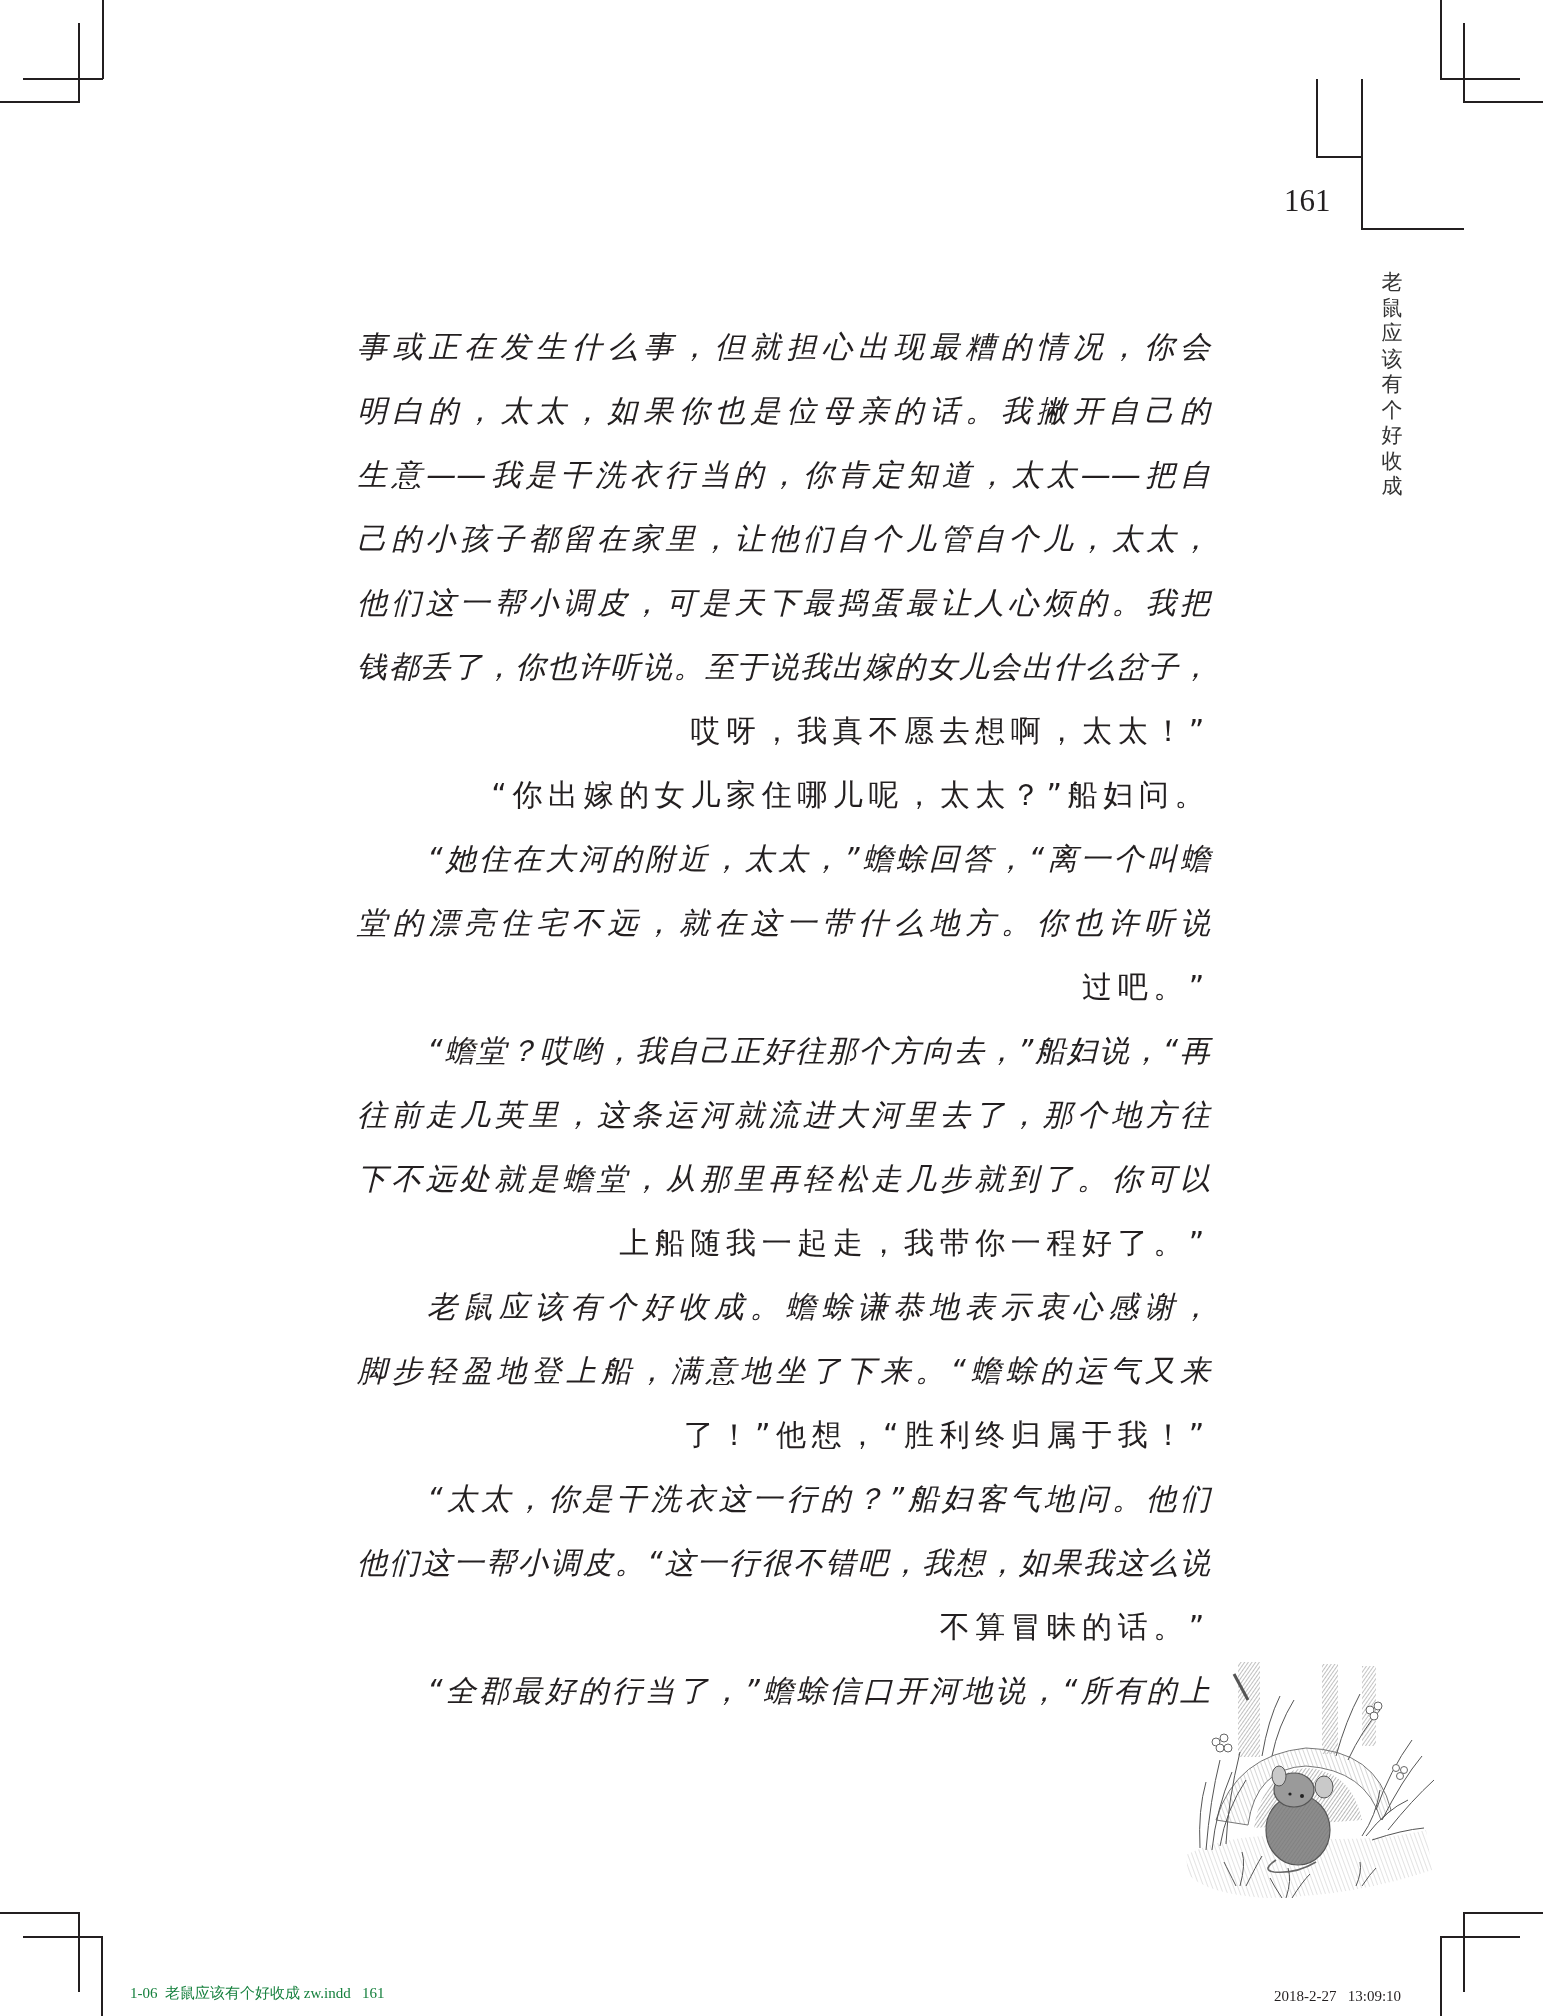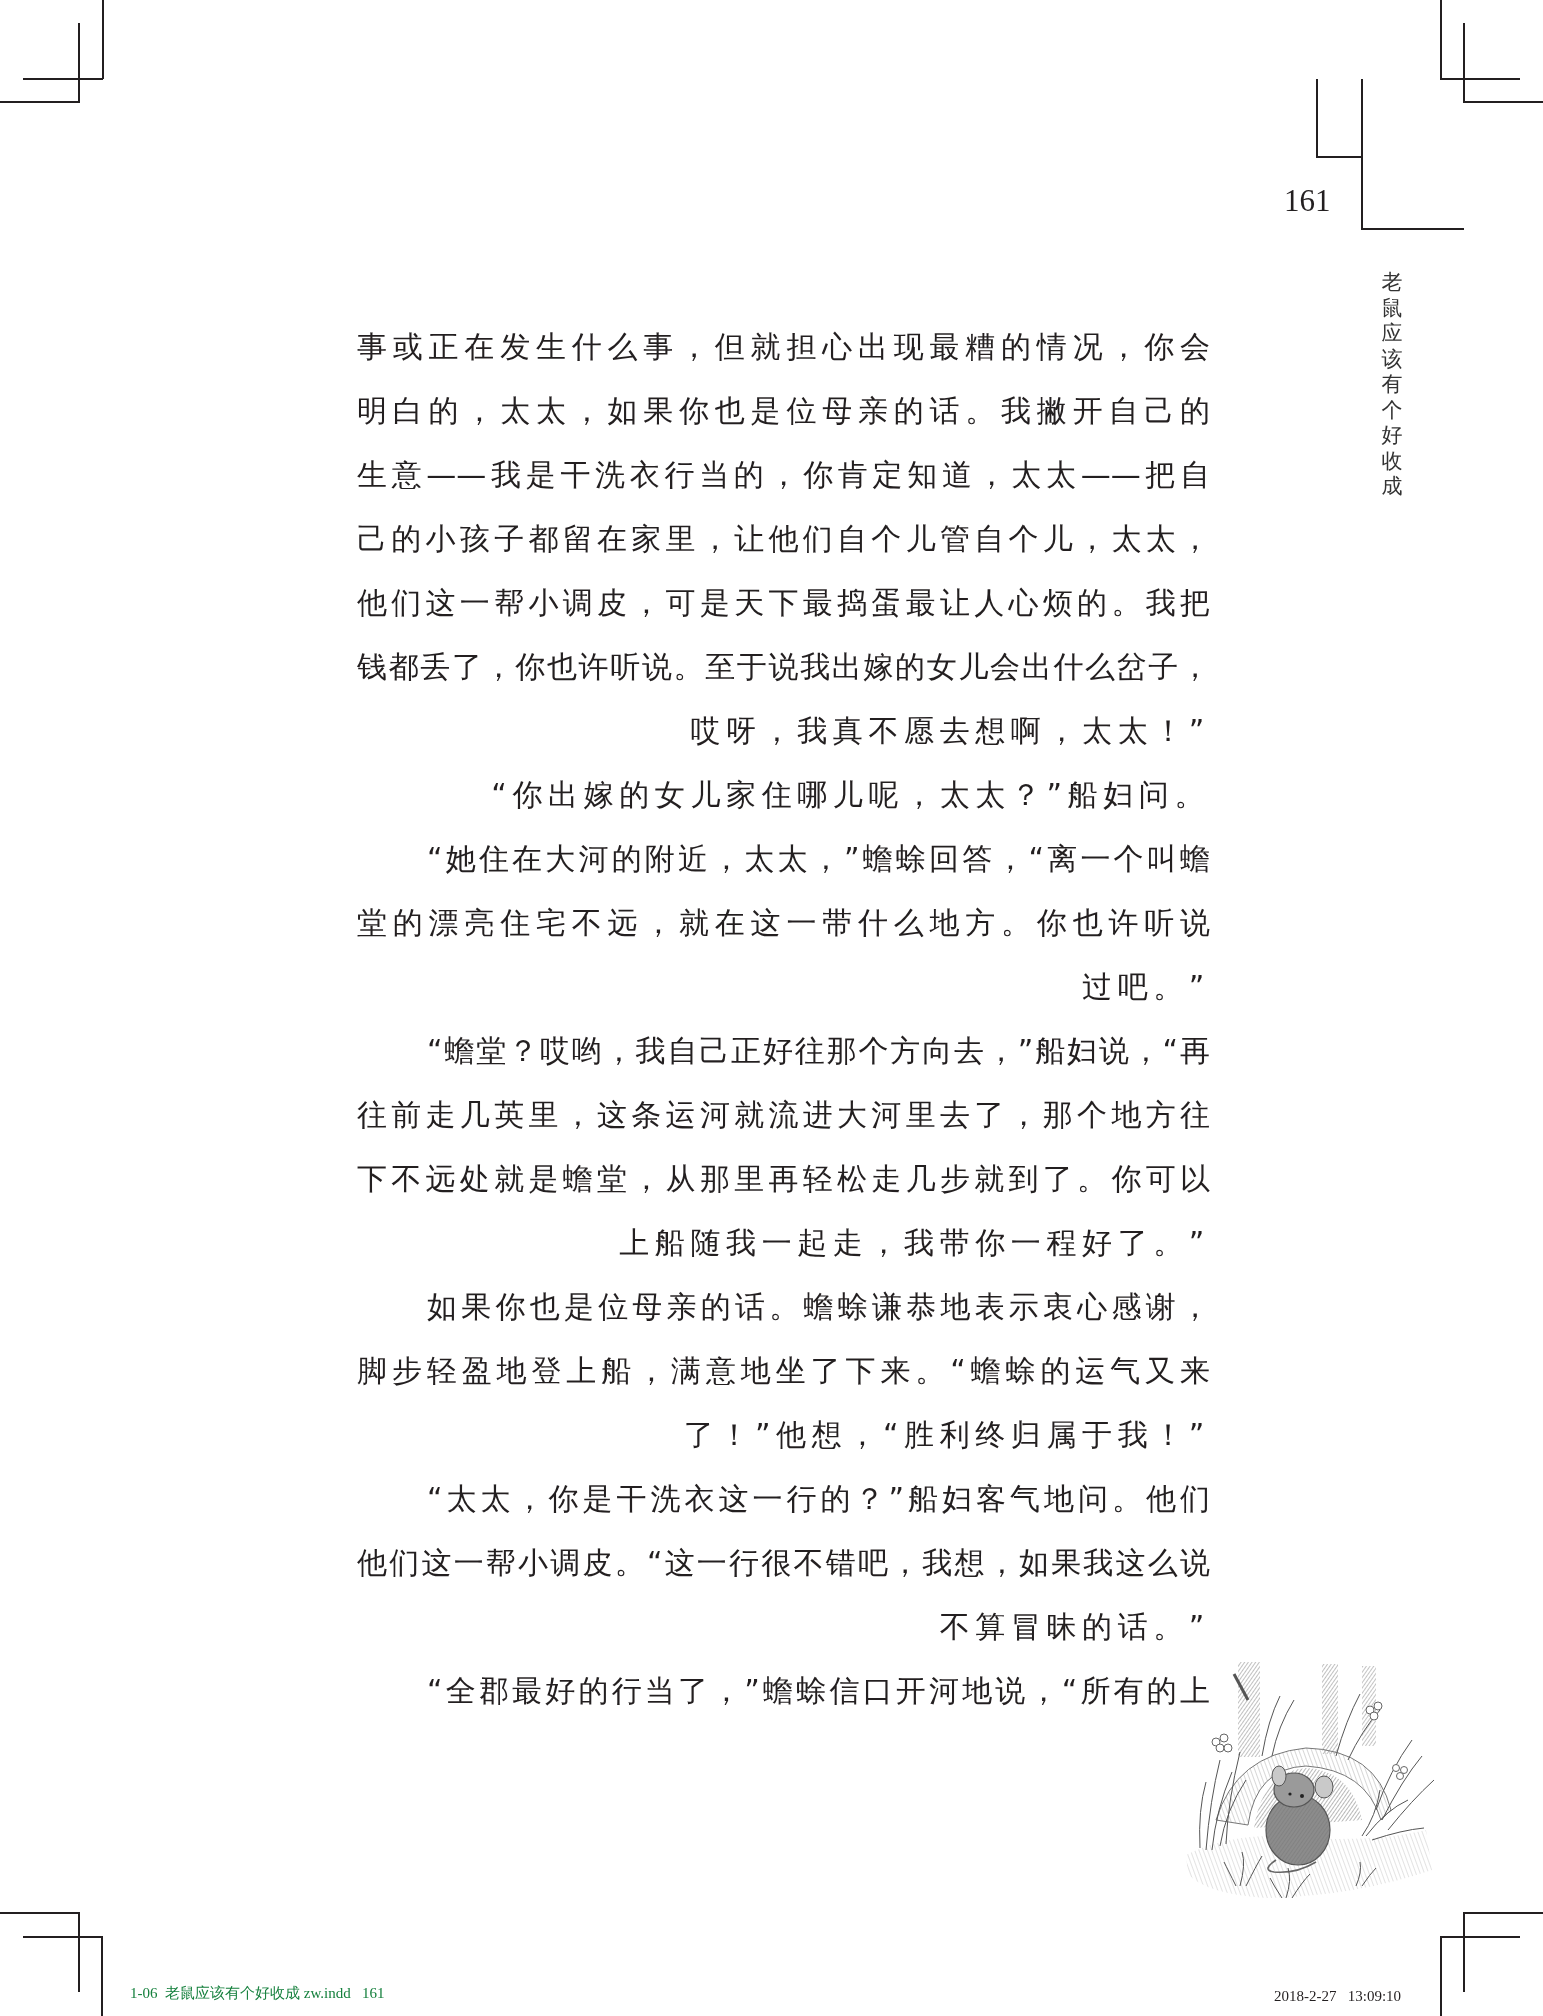--- a/index.html
+++ b/index.html
@@ -3,21 +3,21 @@
 <meta charset="utf-8">
 <style>
   html, body { margin: 0; padding: 0; background: #ffffff; }
   body { width: 1543px; height: 2016px; position: relative; overflow: hidden; color: #231f20; }
   .ln { position: absolute; background: #231f20; }
   .crop { position: absolute; }
   .folio { position: absolute; left: 1284px; top: 183px; font-family: "Liberation Serif", "DejaVu Serif", serif; font-size: 31px; color: #231f20; letter-spacing: 0px; }
   .running-title { position: absolute; left: 1380px; top: 270px; width: 24px; font-family: "DejaVu Sans", sans-serif; font-size: 21px; line-height: 25.5px; color: #333; text-align: center; word-break: break-all; }
   .body-text { position: absolute; left: 357px; top: 0; width: 853px; }
   .line { position: absolute; left: 0; width: 853px; height: 40px; font-family: "DejaVu Sans", sans-serif; font-size: 30px; line-height: 40px; color: #231f20; white-space: nowrap; overflow: visible; }
-  .line.full { text-align: justify; text-align-last: justify; white-space: normal; }
+  .line.full { text-align: justify; text-align-last: justify; white-space: normal; font-style: italic; }
   .line.last { text-align: right; letter-spacing: 5.6px; }
   .line.indent { padding-left: 70px; width: 783px; }
   .footer-left { position: absolute; left: 130px; top: 1984px; font-family: "Liberation Serif", "DejaVu Serif", serif; font-size: 15px; color: #15803d; white-space: pre; }
   .footer-right { position: absolute; left: 1274px; top: 1988px; font-family: "Liberation Serif", "DejaVu Serif", serif; font-size: 15px; color: #231f20; white-space: pre; }
   .illustration { position: absolute; left: 1176px; top: 1660px; width: 262px; height: 245px; }
 </style>
 </head>
 <body>
 
 <div class="crop">
@@ -54,21 +54,21 @@
   <div class="line full" style="top:647px">钱都丢了，你也许听说。至于说我出嫁的女儿会出什么岔子，</div>
   <div class="line last" style="top:711px">哎呀，我真不愿去想啊，太太！”</div>
   <div class="line last indent" style="top:775px">“你出嫁的女儿家住哪儿呢，太太？”船妇问。</div>
   <div class="line full indent" style="top:839px">“她住在大河的附近，太太，”蟾蜍回答，“离一个叫蟾</div>
   <div class="line full" style="top:903px">堂的漂亮住宅不远，就在这一带什么地方。你也许听说</div>
   <div class="line last" style="top:967px">过吧。”</div>
   <div class="line full indent" style="top:1031px">“蟾堂？哎哟，我自己正好往那个方向去，”船妇说，“再</div>
   <div class="line full" style="top:1095px">往前走几英里，这条运河就流进大河里去了，那个地方往</div>
   <div class="line full" style="top:1159px">下不远处就是蟾堂，从那里再轻松走几步就到了。你可以</div>
   <div class="line last" style="top:1223px">上船随我一起走，我带你一程好了。”</div>
-  <div class="line full indent" style="top:1287px">如果你也是位母亲的话。蟾蜍谦恭地表示衷心感谢，</div>
+  <div class="line full indent" style="top:1287px">老鼠应该有个好收成。蟾蜍谦恭地表示衷心感谢，</div>
   <div class="line full" style="top:1351px">脚步轻盈地登上船，满意地坐了下来。“蟾蜍的运气又来</div>
   <div class="line last" style="top:1415px">了！”他想，“胜利终归属于我！”</div>
   <div class="line full indent" style="top:1479px">“太太，你是干洗衣这一行的？”船妇客气地问。他们</div>
   <div class="line full" style="top:1543px">他们这一帮小调皮。“这一行很不错吧，我想，如果我这么说</div>
   <div class="line last" style="top:1607px">不算冒昧的话。”</div>
   <div class="line full indent" style="top:1671px">“全郡最好的行当了，”蟾蜍信口开河地说，“所有的上</div>
 </div>
 
 <div class="illustration">
   <svg width="262" height="245" viewBox="0 0 262 245" xmlns="http://www.w3.org/2000/svg">

